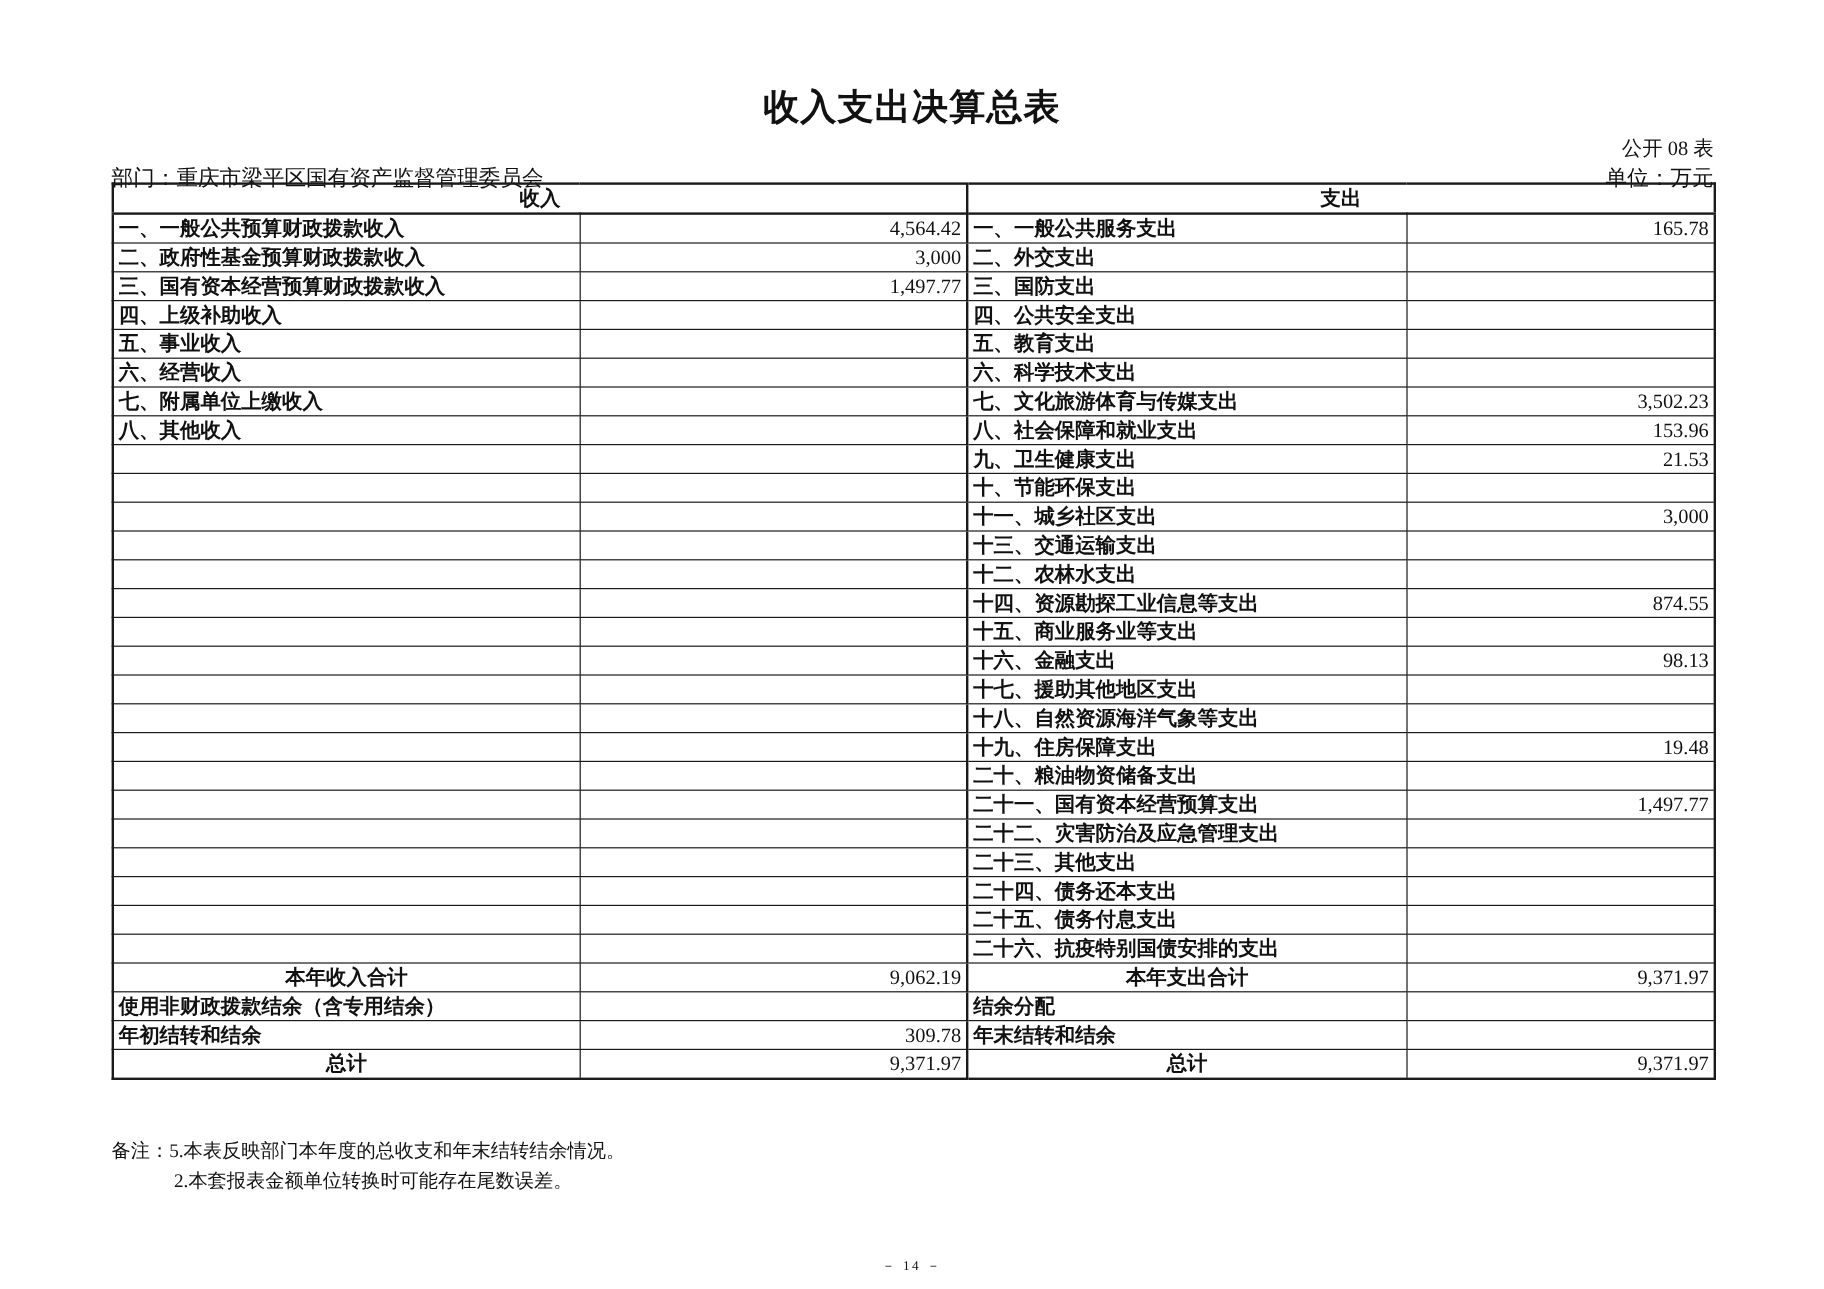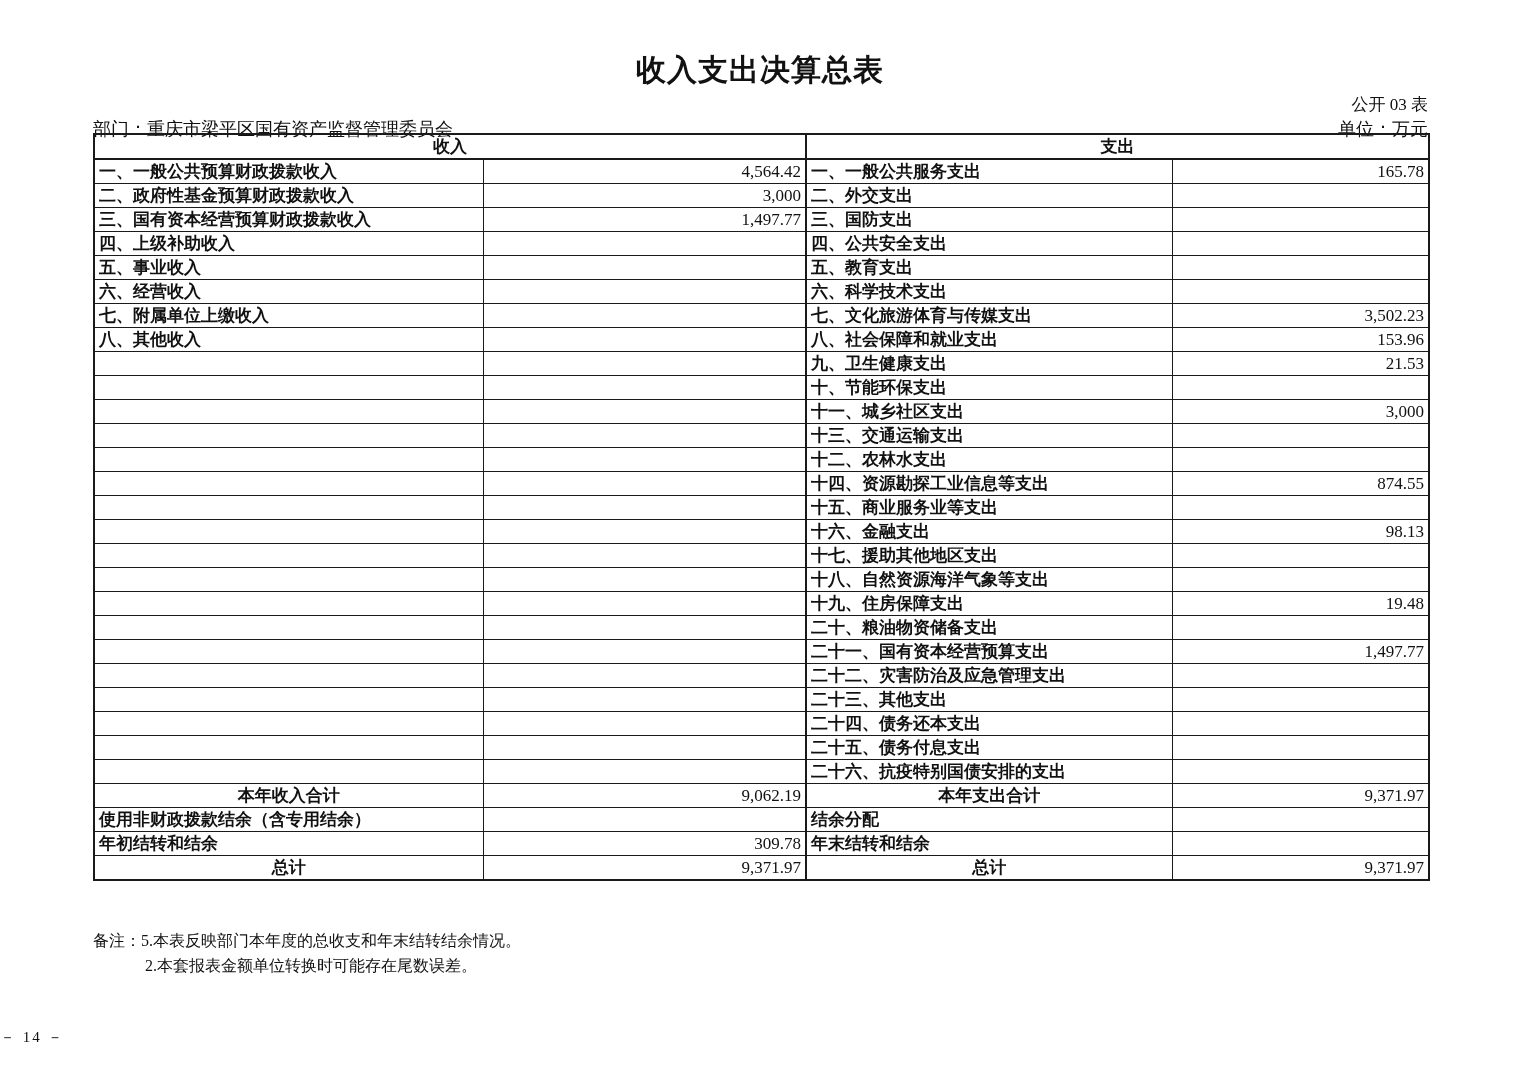--- a/index.html
+++ b/index.html
@@ -4,21 +4,21 @@
 <style>
   * { margin: 0; padding: 0; box-sizing: border-box; }
   html, body {
     width: 1520px; height: 1074px;
     background: #ffffff;
     color: #111111;
     font-family: "Liberation Serif", "DejaVu Serif", serif;
     position: relative;
     overflow: hidden;
   }
-  .page { position: absolute; inset: 0; }
+  .page { position: absolute; inset: 0; margin-top: 19px; }
 
   .doc-title {
     position: absolute;
     top: 50px; left: 0; width: 100%;
     text-align: center;
     font-size: 30px;
     font-weight: bold;
     letter-spacing: 1px;
   }
   .form-label {
@@ -64,32 +64,33 @@
     font-size: 16px;
     line-height: 25px;
   }
   .notes .note-line { display: flex; }
   .notes .note-label { white-space: pre; }
   .notes .note-indent { padding-left: 52px; }
 
   .page-number {
     position: absolute;
     top: 1028px; left: 0; width: 100%;
-    font-size: 15px;
+    text-align: center;
+    font-size: 11px;
     letter-spacing: 2px;
   }
 </style>
 </head>
 <body>
 
 <div class="page">
 
   <div class="doc-title">收入支出决算总表</div>
 
-  <div class="form-label">公开 03 表</div>
+  <div class="form-label">公开 08 表</div>
 
   <div class="meta-row">
     <span>部门：重庆市梁平区国有资产监督管理委员会</span>
     <span>单位：万元</span>
   </div>
 
   <div class="tbl-wrap">
     <table class="tbl">
       <colgroup>
         <col style="width:389px">

